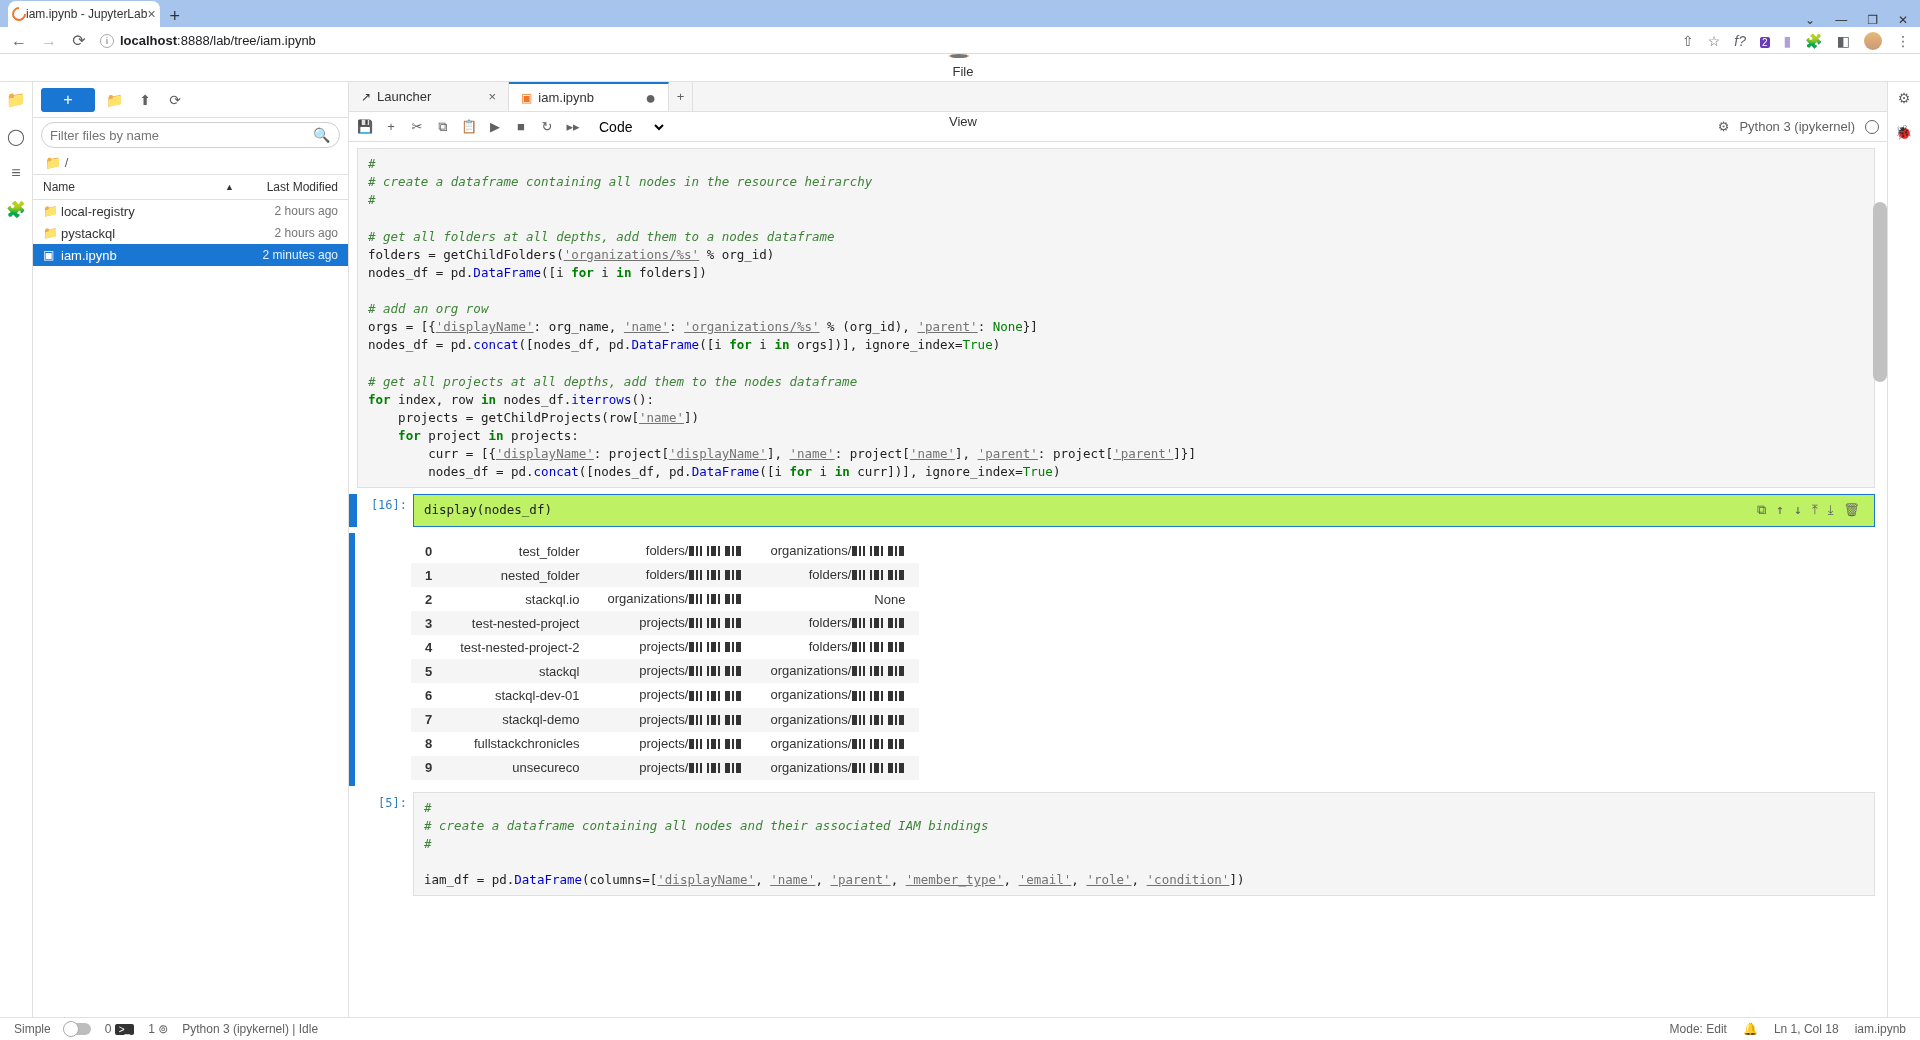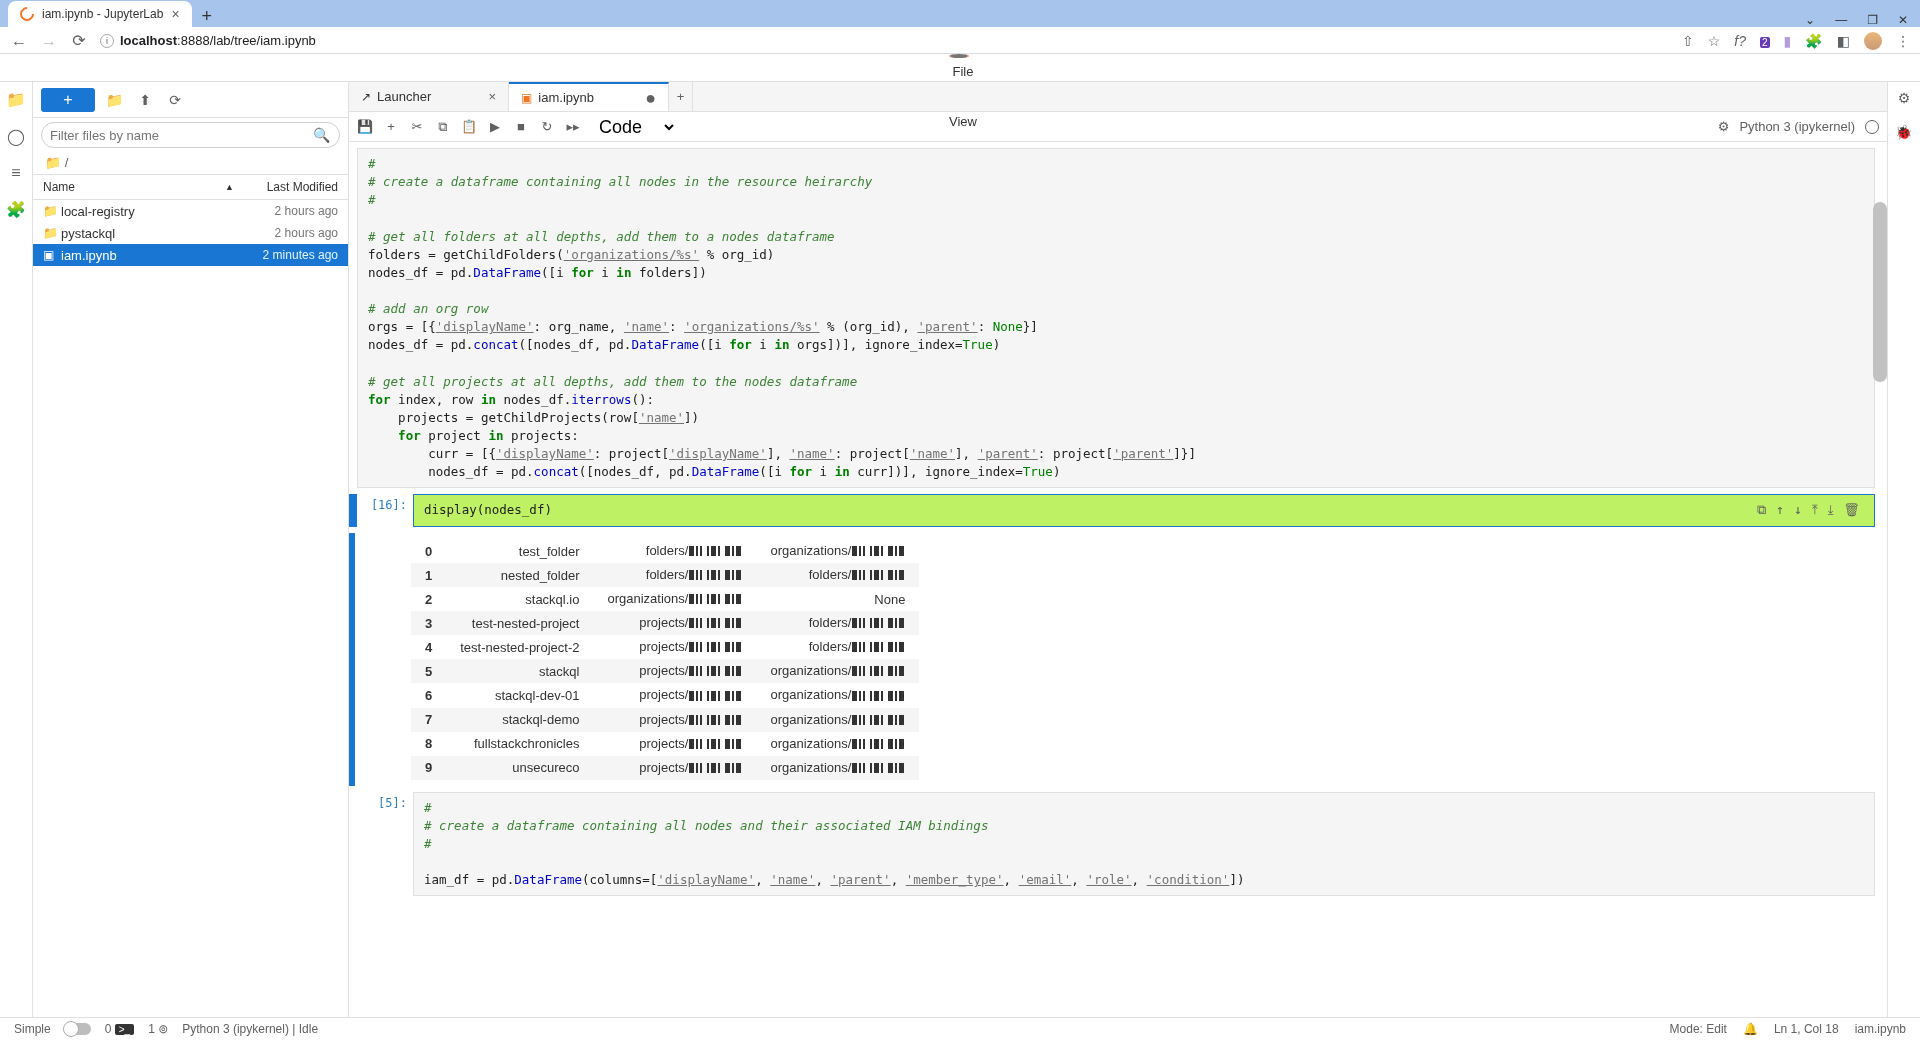--- a/index.html
+++ b/index.html
@@ -1,21 +1,21 @@
 <!DOCTYPE html>
 <html><head>
 <meta charset="utf-8">
 <style>
 * { margin: 0; padding: 0; box-sizing: border-box; }
 body { font-family: -apple-system, BlinkMacSystemFont, "Segoe UI", Arial, sans-serif; font-size: 13px; color: #333; overflow: hidden; }
 
 
 .browser-chrome { height: 54px; background: #fff; border-bottom: 1px solid #dadce0; }
 .tab-strip { height: 27px; background: linear-gradient(#a7c4ec, #a7c4ec); display: flex; align-items: flex-end; padding-left: 8px; }
-.browser-tab { background: #fff; border-radius: 8px 8px 0 0; height: 26px; padding: 0 12px; display: flex; align-items: center; gap: 8px; font-size: 12px; max-width: 200px; }
+.browser-tab { background: #fff; border-radius: 8px 8px 0 0; height: 26px; padding: 0 4px; display: flex; align-items: center; font-size: 12px; max-width: 200px; }
 .browser-tab .favicon { width: 14px; height: 14px; border: 2px solid #f37626; border-radius: 50%; border-top-color: transparent; transform: rotate(45deg); }
 .browser-tab .close { color: #5f6368; cursor: pointer; font-size: 14px; }
 .new-tab { color: #333; font-size: 18px; padding: 0 10px; cursor: pointer; }
 .window-controls { margin-left: auto; display: flex; gap: 20px; padding-right: 12px; color: #333; }
 .window-controls span { cursor: pointer; font-size: 12px; }
 .addr-bar { height: 27px; display: flex; align-items: center; padding: 0 10px; gap: 12px; }
 .nav-btn { color: #5f6368; cursor: pointer; font-size: 16px; width: 18px; text-align: center; }
 .nav-btn.disabled { color: #bdbdbd; }
 .url-box { flex: 0 1 auto; display: flex; align-items: center; gap: 6px; font-size: 13px; color: #202124; }
 .url-box .proto { color: #5f6368; border: 1px solid #aaa; border-radius: 50%; width: 14px; height: 14px; display: inline-flex; align-items: center; justify-content: center; font-size: 9px; }
@@ -60,21 +60,21 @@
 .doc-tab { padding: 0 12px; display: flex; align-items: center; gap: 6px; font-size: 13px; border-right: 1px solid #e0e0e0; cursor: pointer; position: relative; }
 .doc-tab.active { background: #fff; border-top: 2px solid #1976d2; }
 .doc-tab .ticon { font-size: 12px; }
 .doc-tab .jupyter-icon { color: #f37626; }
 .doc-tab .tclose { color: #616161; font-size: 13px; margin-left: 4px; }
 .doc-tab .tdirty { color: #616161; font-size: 18px; margin-left: 4px; line-height: 8px; }
 .doc-tab-add { width: 24px; display: flex; align-items: center; justify-content: center; cursor: pointer; color: #616161; border-right: 1px solid #e0e0e0; }
 
 .nb-toolbar { height: 30px; border-bottom: 1px solid #e0e0e0; display: flex; align-items: center; padding: 0 8px; gap: 10px; }
 .nb-tb-icon { color: #616161; cursor: pointer; font-size: 13px; width: 16px; text-align: center; }
-.nb-celltype { border: none; background: transparent; font-size: 18px; padding: 2px 18px 2px 4px; }
+.nb-celltype { border: none; background: transparent; font-size: 14px; padding: 2px 18px 2px 4px; }
 .nb-toolbar-right { margin-left: auto; display: flex; align-items: center; gap: 10px; font-size: 13px; color: #616161; }
 .nb-kernel-ind { width: 14px; height: 14px; border: 1.5px solid #616161; border-radius: 50%; }
 
 .nb-content { flex: 1; overflow-y: auto; background: #fff; padding: 6px 12px 6px 0; }
 .cell { display: flex; margin-bottom: 6px; }
 .cell-gutter { width: 8px; }
 .cell.active .cell-gutter { background: #1976d2; }
 .cell.output-active .cell-gutter { background: #1976d2; width: 6px; }
 .cell-prompt { width: 56px; text-align: right; font-family: "Consolas", monospace; font-size: 12px; color: #307fc1; padding: 4px 6px 0 0; flex-shrink: 0; }
 .cell-prompt.out { color: #bf5b3d; }

